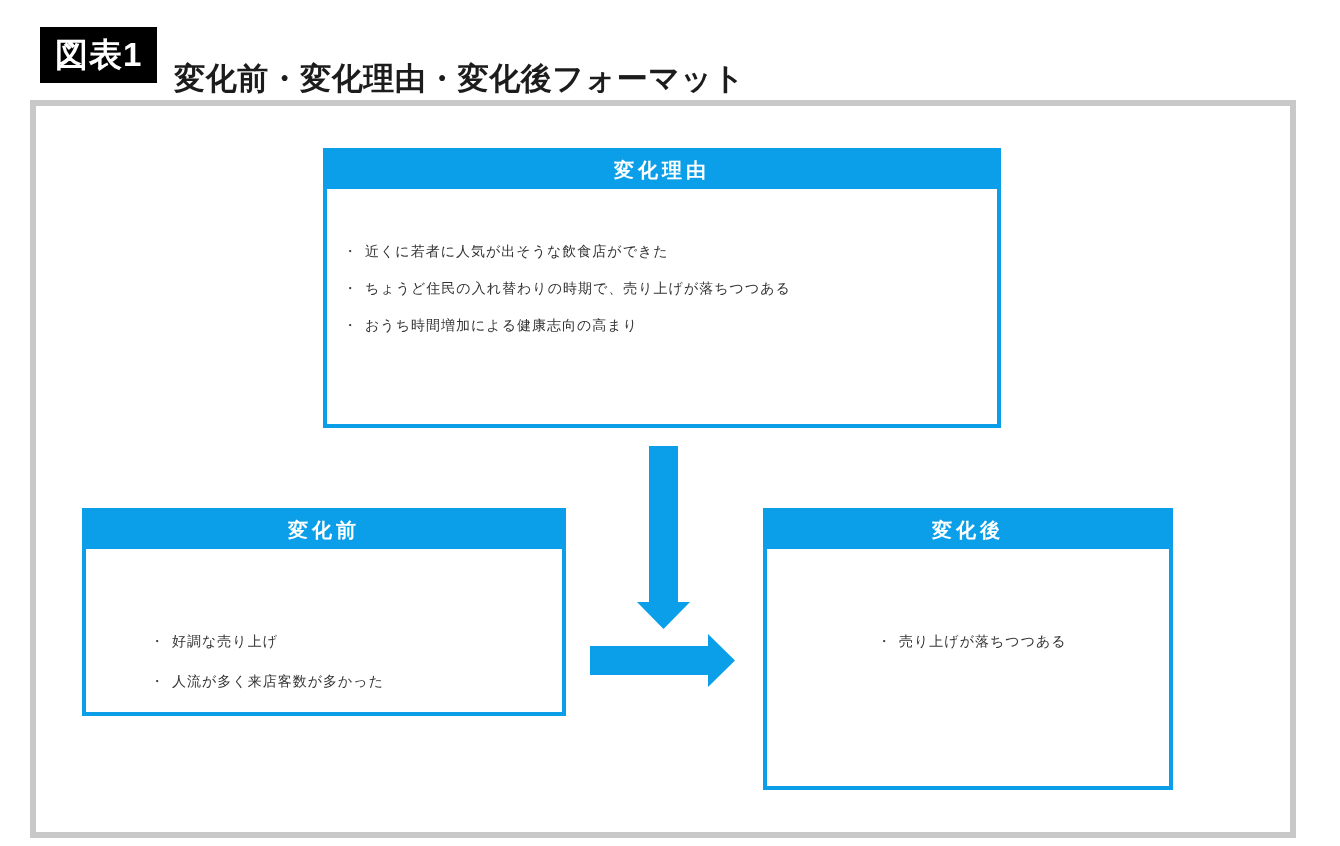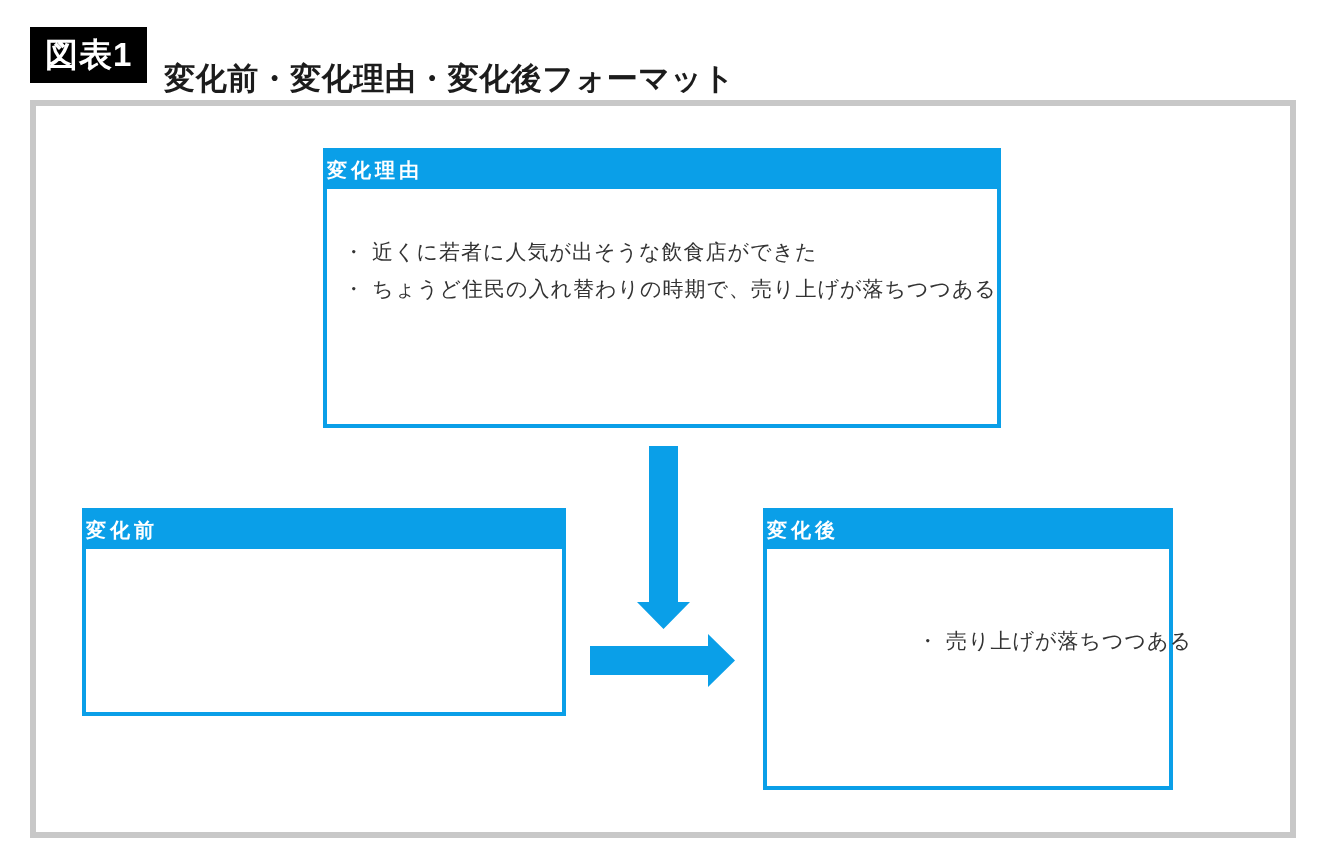--- a/index.html
+++ b/index.html
@@ -14,21 +14,21 @@
   body {
     font-family: "Liberation Sans", "DejaVu Sans", sans-serif;
     width: 1340px;
     height: 846px;
     position: relative;
     overflow: hidden;
   }
   
   .title-row {
     position: absolute;
-    left: 30px;
+    left: 40px;
     top: 10px;
     display: flex;
     align-items: center;
     gap: 17px;
   }
   .badge {
     display: inline-block;
     background: var(--badge_bg);
     color: #ffffff;
     font-weight: bold;
@@ -61,40 +61,40 @@
     position: absolute;
     background: #ffffff;
     border: 4px solid var(--accent);
   }
   .box-header {
     background: var(--accent);
     color: #ffffff;
     font-weight: bold;
     font-size: 20px;
     letter-spacing: 4px;
-    text-align: left;
+    text-align: center;
     height: 37px;
     line-height: 37px;
   }
   .box-body {
-    font-size: 21px;
+    font-size: 14px;
     color: var(--body_text);
     letter-spacing: 1px;
   }
   .box.reason { left: 323px; top: 148px; width: 678px; height: 280px; }
   .box.reason .box-body { padding: 44px 12px 0 16px; }
   .box.reason .bullet-line { line-height: 37px; }
 
   .box.before { left: 82px; top: 508px; width: 484px; height: 208px; }
   .box.before .box-body { padding: 72px 0 0 64px; }
   .box.before .bullet-line { line-height: 40px; }
 
   .box.after { left: 763px; top: 508px; width: 410px; height: 282px; }
   .box.after .box-body { padding: 72px 0 0 110px; }
-  .box.after .bullet-line { line-height: 40px; margin-left: 40px; }
+  .box.after .bullet-line { line-height: 40px; }
 
   .bullet-line { white-space: nowrap; }
   .bullet-char { margin-right: 7px; }
 
   
   .arrow { position: absolute; display: block; }
   .arrow.down  { left: 637px; top: 446px; }
   .arrow.right { left: 590px; top: 634px; }
   .arrow polygon { fill: var(--accent); }
 </style>
@@ -106,25 +106,30 @@
   <h1 class="page-title">変化前・変化理由・変化後フォーマット</h1>
 </header>
 
 <div class="frame"></div>
 
 <section class="box reason">
   <div class="box-header">変化理由</div>
   <div class="box-body">
       <div class="bullet-line"><span class="bullet-char">・</span><span>近くに若者に人気が出そうな飲食店ができた</span></div>
       <div class="bullet-line"><span class="bullet-char">・</span><span>ちょうど住民の入れ替わりの時期で、売り上げが落ちつつある</span></div>
+      <div class="bullet-line"><span class="bullet-char">・</span><span>おうち時間増加による健康志向の高まり</span></div>
     </div>
 </section>
 
 <section class="box before">
   <div class="box-header">変化前</div>
+  <div class="box-body">
+      <div class="bullet-line"><span class="bullet-char">・</span><span>好調な売り上げ</span></div>
+      <div class="bullet-line"><span class="bullet-char">・</span><span>人流が多く来店客数が多かった</span></div>
+    </div>
 </section>
 
 <section class="box after">
   <div class="box-header">変化後</div>
   <div class="box-body">
       <div class="bullet-line"><span class="bullet-char">・</span><span>売り上げが落ちつつある</span></div>
     </div>
 </section>
 
 <svg class="arrow down" width="54" height="184" viewBox="0 0 54 184" xmlns="http://www.w3.org/2000/svg">

